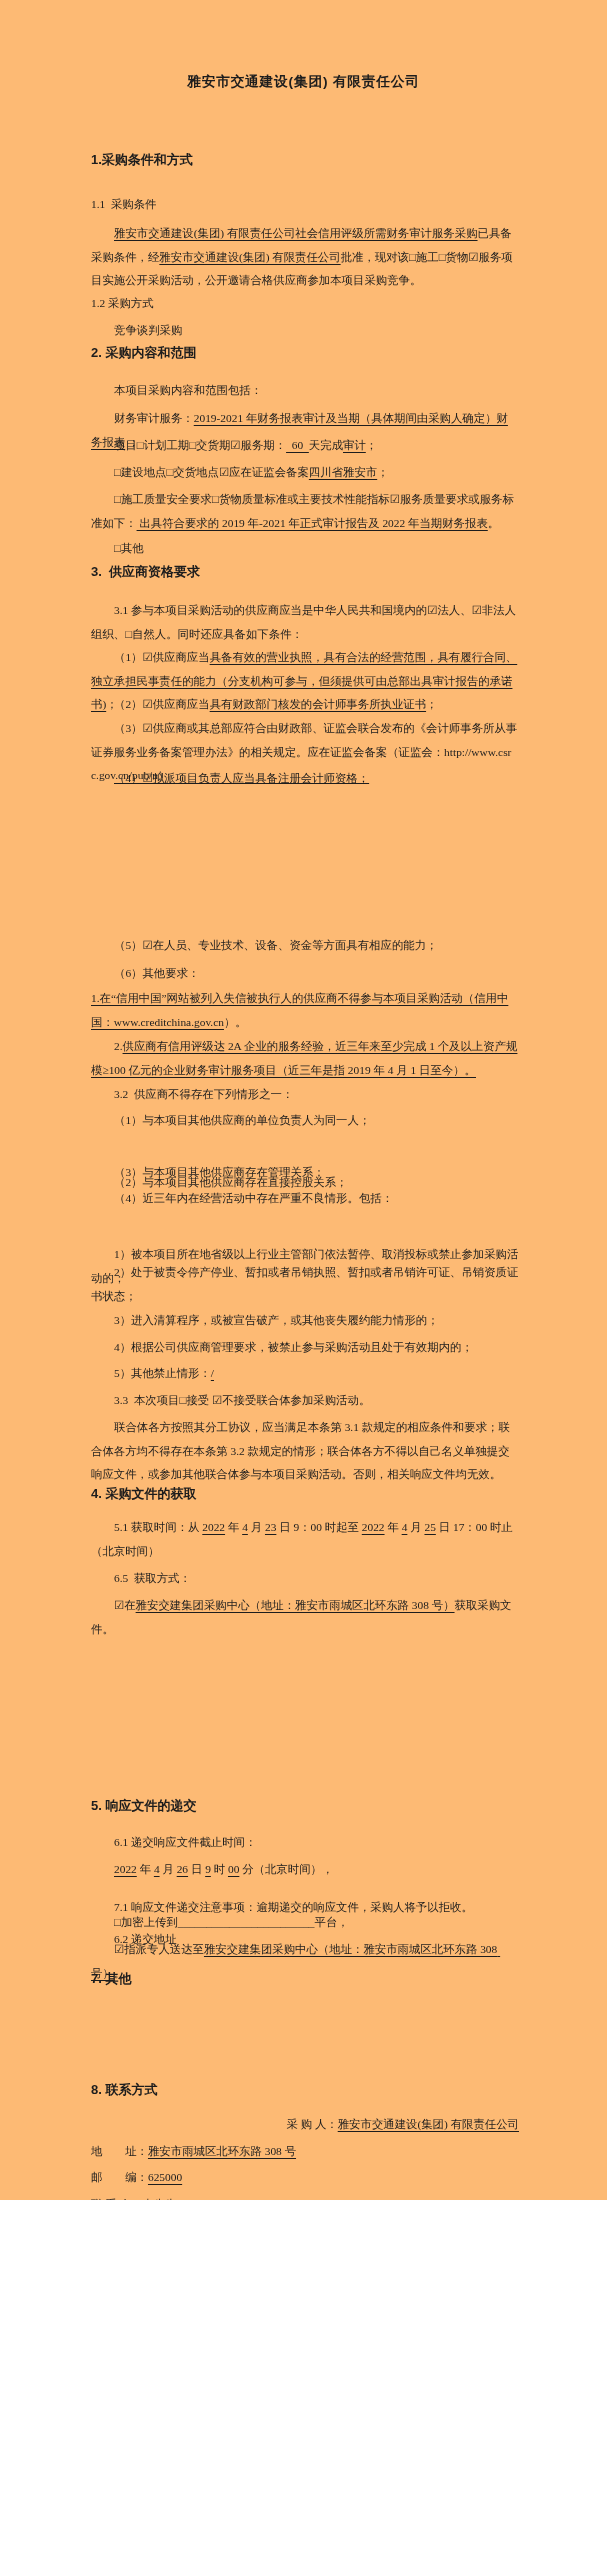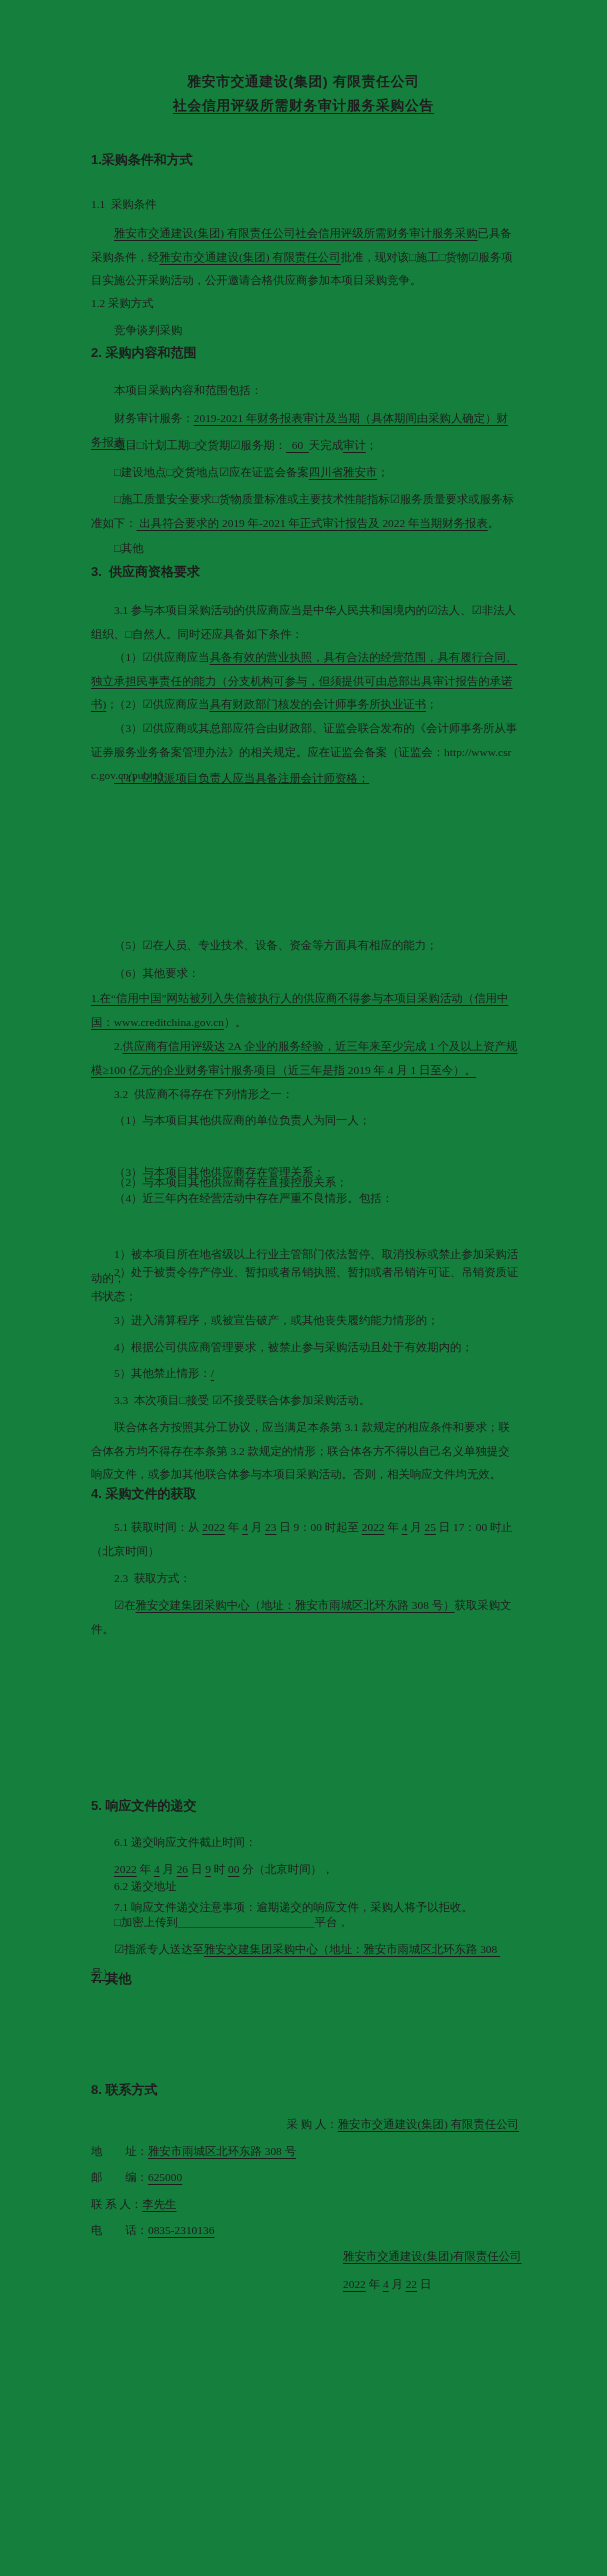--- a/index.html
+++ b/index.html
@@ -1,36 +1,35 @@
 <!DOCTYPE html>
 <html style="font-size:12px"><head>
 <meta charset="utf-8">
 <style>
   html,body{margin:0;padding:0;background:#ffffff;}
-  .page{position:relative;width:607px;height:2576px;background:#15803d;overflow:hidden;
+  .page{position:relative;width:607px;height:2200px;background:#fdba74;overflow:hidden;
         font-family:"Liberation Serif","DejaVu Serif",serif;color:#1d1d1d;}
   .title-line{position:absolute;left:0;width:607px;text-align:center;
         font-family:"Liberation Sans","DejaVu Sans",sans-serif;
         font-weight:700;font-size:13.7px;line-height:23px;letter-spacing:0.8px;}
   #title-line-1{top:70px;}
   #title-line-2{top:94px;}
   .para{position:absolute;left:91px;width:428px;font-size:11.4px;line-height:23.5px;
         white-space:pre-wrap;word-break:break-all;}
   .h{font-family:"Liberation Sans","DejaVu Sans",sans-serif;font-weight:700;
         font-size:13px;line-height:20px;white-space:pre-wrap;}
   .ind{text-indent:23px;}
   .sign{left:343px;width:252px;}
   .u{text-decoration:underline;text-underline-offset:3px;}
 </style>
 </head>
 <body>
 
 <div class="page">
   <div class="title-line" id="title-line-1">雅安市交通建设(集团)  有限责任公司</div>
-  <div class="title-line" id="title-line-2"><span class="u">社会信用评级所需财务审计服务采购公告</span></div>
   <div id="doc-content">
       <div class="para h" style="top: 150px;"><span>1.采购条件和方式</span></div>
       <div class="para" style="top: 193px;"><span>1.1  采购条件</span></div>
       <div class="para ind" style="top: 222px;"><span class="u">雅安市交通建设(集团) 有限责任公司社会信用评级所需财务审计服务采购</span><span>已具备采购条件，经</span><span class="u">雅安市交通建设(集团) 有限责任公司</span><span>批准，现对该□施工□货物☑服务项目实施公开采购活动，公开邀请合格供应商参加本项目采购竞争。</span></div>
       <div class="para" style="top: 292px;"><span>1.2 采购方式</span></div>
       <div class="para ind" style="top: 319px;"><span>竞争谈判采购</span></div>
       <div class="para h" style="top: 343px;"><span>2. 采购内容和范围</span></div>
       <div class="para ind" style="top: 379px;"><span>本项目采购内容和范围包括：</span></div>
       <div class="para ind" style="top: 407px;"><span>财务审计服务：</span><span class="u">2019-2021 年财务报表审计及当期（具体期间由采购人确定）财务报表</span><span> ；</span></div>
       <div class="para ind" style="top: 434px;"><span>项目□计划工期□交货期☑服务期：</span><span class="u">  60  </span><span>天完成</span><span class="u">审计</span><span>；</span></div>
@@ -54,26 +53,26 @@
       <div class="para ind" style="top: 1187px;"><span>（4）近三年内在经营活动中存在严重不良情形。包括：</span></div>
       <div class="para ind" style="top: 1213px; margin-top: 30px;"><span>1）被本项目所在地省级以上行业主管部门依法暂停、取消投标或禁止参加采购活动的；</span></div>
       <div class="para ind" style="top: 1261px;"><span>2）处于被责令停产停业、暂扣或者吊销执照、暂扣或者吊销许可证、吊销资质证书状态；</span></div>
       <div class="para ind" style="top: 1309px;"><span>3）进入清算程序，或被宣告破产，或其他丧失履约能力情形的；</span></div>
       <div class="para ind" style="top: 1336px;"><span>4）根据公司供应商管理要求，被禁止参与采购活动且处于有效期内的；</span></div>
       <div class="para ind" style="top: 1362px;"><span>5）其他禁止情形：</span><span class="u">/</span></div>
       <div class="para ind" style="top: 1389px;"><span>3.3  本次项目□接受 ☑不接受联合体参加采购活动。</span></div>
       <div class="para ind" style="top: 1416px;"><span>联合体各方按照其分工协议，应当满足本条第 3.1 款规定的相应条件和要求；联合体各方均不得存在本条第 3.2 款规定的情形；联合体各方不得以自己名义单独提交响应文件，或参加其他联合体参与本项目采购活动。否则，相关响应文件均无效。</span></div>
       <div class="para h" style="top: 1484px;"><span>4. 采购文件的获取</span></div>
       <div class="para ind" style="top: 1516px;"><span>5.1 获取时间：从 </span><span class="u">2022</span><span> 年 </span><span class="u">4</span><span> 月 </span><span class="u">23</span><span> 日 9：00 时起至 </span><span class="u">2022</span><span> 年 </span><span class="u">4</span><span> 月 </span><span class="u">25</span><span> 日 17：00 时止（北京时间）</span></div>
-      <div class="para ind" style="top: 1567px;"><span>2.3  获取方式：</span></div>
+      <div class="para ind" style="top: 1567px;"><span>6.5  获取方式：</span></div>
       <div class="para ind" style="top: 1594px;"><span>☑在</span><span class="u">雅安交建集团采购中心（地址：雅安市雨城区北环东路 308 号）</span><span>获取采购文件。</span></div>
       <div class="para h" style="top: 1796px;"><span>5. 响应文件的递交</span></div>
       <div class="para ind" style="top: 1831px;"><span>6.1 递交响应文件截止时间：</span></div>
       <div class="para ind" style="top: 1858px;"><span class="u">2022</span><span> 年 </span><span class="u">4</span><span> 月 </span><span class="u">26</span><span> 日 </span><span class="u">9</span><span> 时 </span><span class="u">00</span><span> 分（北京时间），</span></div>
-      <div class="para ind" style="top: 1875px;"><span>6.2 递交地址</span></div>
+      <div class="para ind" style="top: 1928px;"><span>6.2 递交地址</span></div>
       <div class="para ind" style="top: 1911px;"><span>□加密上传到</span><span>________________________</span><span>平台，</span></div>
       <div class="para ind" style="top: 1938px;"><span>☑指派专人送达至</span><span class="u">雅安交建集团采购中心（地址：雅安市雨城区北环东路 308 号）</span><span>。</span></div>
       <div class="para h" style="top: 1969px;"><span>7. 其他</span></div>
       <div class="para ind" style="top: 1896px;"><span>7.1 响应文件递交注意事项：逾期递交的响应文件，采购人将予以拒收。</span></div>
       <div class="para h" style="top: 2080px;"><span>8. 联系方式</span></div>
       <div class="para" style="top: 2113px; text-align: right;"><span>采 购 人：</span><span class="u">雅安市交通建设(集团) 有限责任公司</span></div>
       <div class="para" style="top: 2140px;"><span>地　　址：</span><span class="u">雅安市雨城区北环东路 308 号</span></div>
       <div class="para" style="top: 2166px;"><span>邮　　编：</span><span class="u">625000</span></div>
       <div class="para" style="top: 2193px;"><span>联 系 人：</span><span class="u">李先生</span></div>
       <div class="para" style="top: 2219px;"><span>电　　话：</span><span class="u">0835-2310136</span></div>

